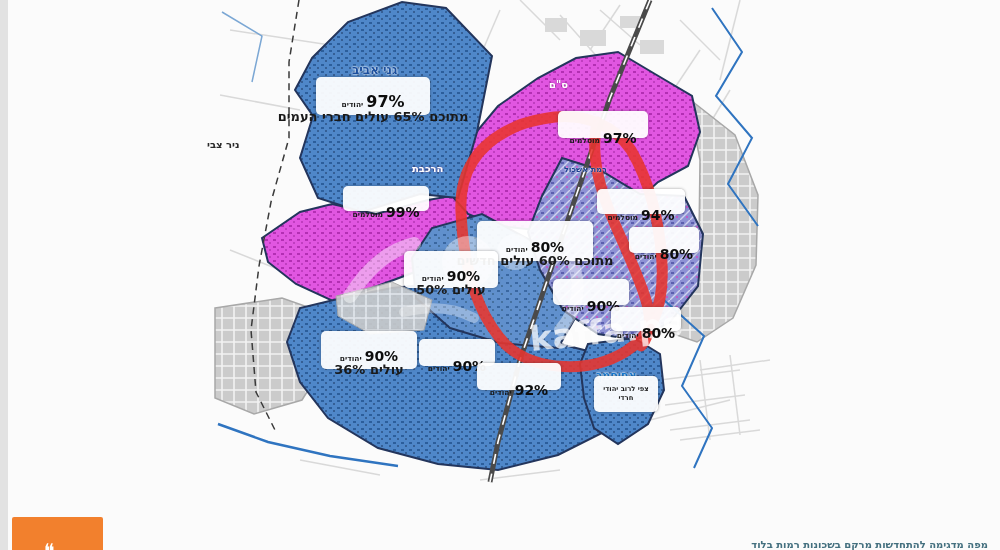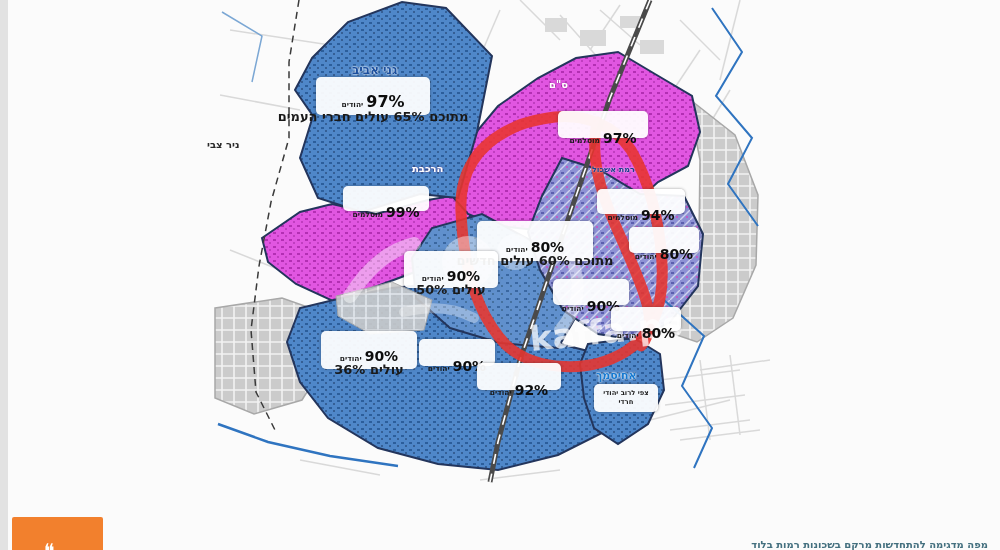--- a/index.html
+++ b/index.html
@@ -155,21 +155,21 @@
       <path d="M560,330 q26,-30 14,-64" stroke="#ffffff" opacity="0.42" stroke-width="12" fill="none" stroke-linecap="round"></path>
       <path d="M404,312 q40,-10 70,6" stroke="#ffffff" opacity="0.32" stroke-width="10" fill="none" stroke-linecap="round"></path>
       <text x="530" y="348" transform="rotate(-6 560 340)" font-size="34" font-weight="bold" fill="#ffffff" opacity="0.72">kaffa.ps</text>
     </g>
   </svg>
 
   <span class="pname blue" style="left:352px;top:63px;">גני אביב</span>
   <span class="pname dark" style="left:207px;top:139px;">ניר צבי</span>
   <span class="pname white" style="left:396px;top:163px;margin-left:16px;">הרכבת</span>
   <span class="pname white" style="left:549px;top:79px;">ס"ם</span>
-  <span class="pname smallblue" style="left:592px;top:165px;">רמת אשכול</span>
+  <span class="pname smallblue" style="left:564px;top:165px;">רמת אשכול</span>
   <span class="pname lightblue" style="left:596px;top:369px;">אחיסמך</span>
 
   <div class="slabel big" style="left:316px;top:77px;width:114px;height:38px;">
     <div class="l1">
         <span class="pct">97%</span>
         <span class="grp">יהודים</span>
       </div>
     <div class="l2">מתוכם 65% עולים חברי העמים</div>
   </div>
 
@@ -246,21 +246,21 @@
       </div>
   </div>
 
   <div class="slabel" style="left:477px;top:363px;width:84px;height:27px;">
     <div class="l1">
         <span class="pct">92%</span>
         <span class="grp">יהודים</span>
       </div>
   </div>
 
-  <div class="slabel" style="left:594px;top:384px;width:64px;height:28px;">
+  <div class="slabel" style="left:594px;top:376px;width:64px;height:36px;">
     <div class="note-only">צפי לרוב יהודי חרדי</div>
   </div>
 
 </div>
 
 <div class="quote-block">
   <span class="quote-glyph">❝</span>
 </div>
 
 <div class="caption">מפה מדגימה להתחדשות מרקם בשכונות רמות בלוד</div>

